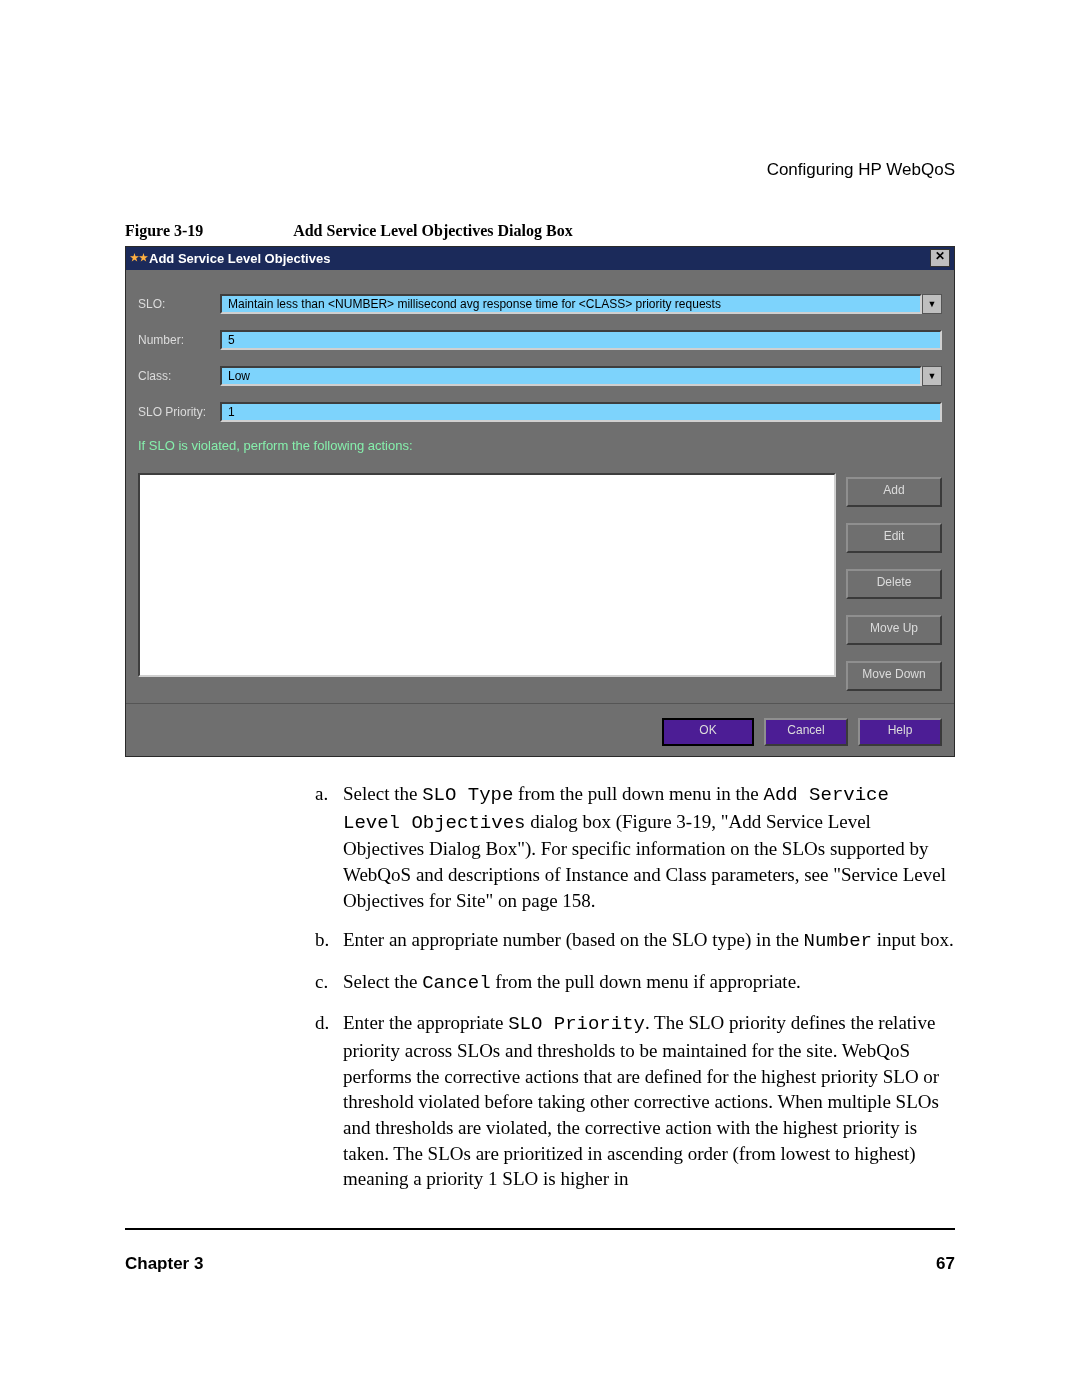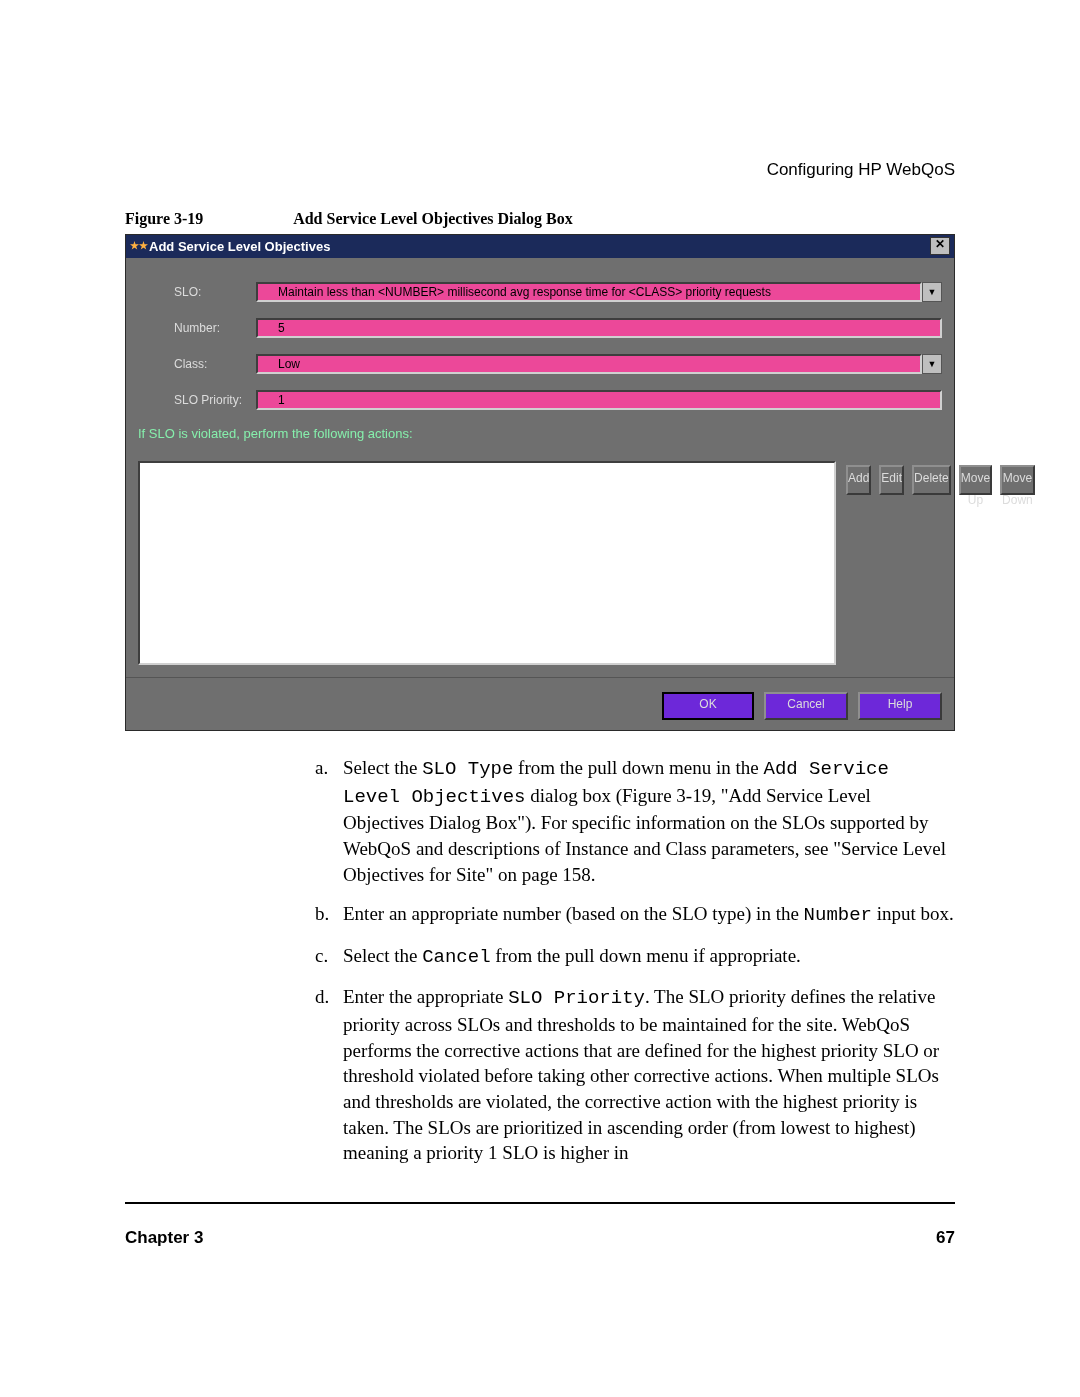--- a/index.html
+++ b/index.html
@@ -9,21 +9,21 @@
     font-family: "Times New Roman", Times, serif;
     color: #000;
     width: 1080px;
   }
   .page {
     width: 830px;
     margin: 160px auto 0;
   }
   .head-right {
     text-align: right;
-    margin-bottom: 30px;
+    margin-bottom: 42px;
   }
   .head-line1 {
     font-family: Arial, Helvetica, sans-serif;
     font-size: 17px;
     margin-bottom: 4px;
   }
   .head-line2 {
     font-family: Arial, Helvetica, sans-serif;
     font-weight: bold;
     font-size: 17px;
@@ -72,41 +72,40 @@
     text-align:center;
     font-weight:bold;
   }
   .formarea {
     padding: 24px 12px 12px 12px;
   }
   .row {
     display:flex;
     align-items:center;
     margin-bottom: 16px;
-    margin-left: 36px;
   }
   .lbl {
     width: 82px;
     color: #dcdcdc;
     font-size: 12px;
   }
   .field {
     flex: 1;
     display:flex;
   }
   .tfield, .tselect {
     flex:1;
-    background:#ec4899;
+    background:#7dd3fc;
     color:#000;
     border: 2px solid #3e3e3e;
     border-right-color:#d0d0d0;
     border-bottom-color:#d0d0d0;
     height: 20px;
     font-size:12px;
-    padding: 1px 20px;
+    padding: 1px 6px;
     box-sizing:border-box;
   }
   .dd-btn {
     width:18px;
     background:#bfbfbf;
     border:1px solid #555;
     display:flex;
     align-items:center;
     justify-content:center;
     font-size:9px;
@@ -124,22 +123,22 @@
   .actions-list {
     flex:1;
     background:#fff;
     border:2px solid #3e3e3e;
     border-right-color:#d0d0d0;
     border-bottom-color:#d0d0d0;
     height: 200px;
   }
   .btn-col {
     display:flex;
-    flex-direction:row;
-    gap:8px;
+    flex-direction:column;
+    gap:16px;
     width:96px;
     padding-top:4px;
   }
   .btn {
     background:#6f6f6f;
     color:#dcdcdc;
     border:2px solid #8f8f8f;
     border-right-color:#3a3a3a;
     border-bottom-color:#3a3a3a;
     height:26px;
@@ -148,21 +147,21 @@
     line-height:22px;
   }
   .dialog-footer {
     display:flex;
     justify-content:flex-end;
     gap:10px;
     padding: 14px 12px 10px;
     border-top: 1px solid #555;
   }
   .fbtn {
-    background:#6d28d9;
+    background:#4c1d95;
     color:#dcdcdc;
     border:2px solid #8f8f8f;
     border-right-color:#3a3a3a;
     border-bottom-color:#3a3a3a;
     height:24px;
     min-width:60px;
     padding:0 10px;
     font-size:12px;
     text-align:center;
     line-height:20px;

